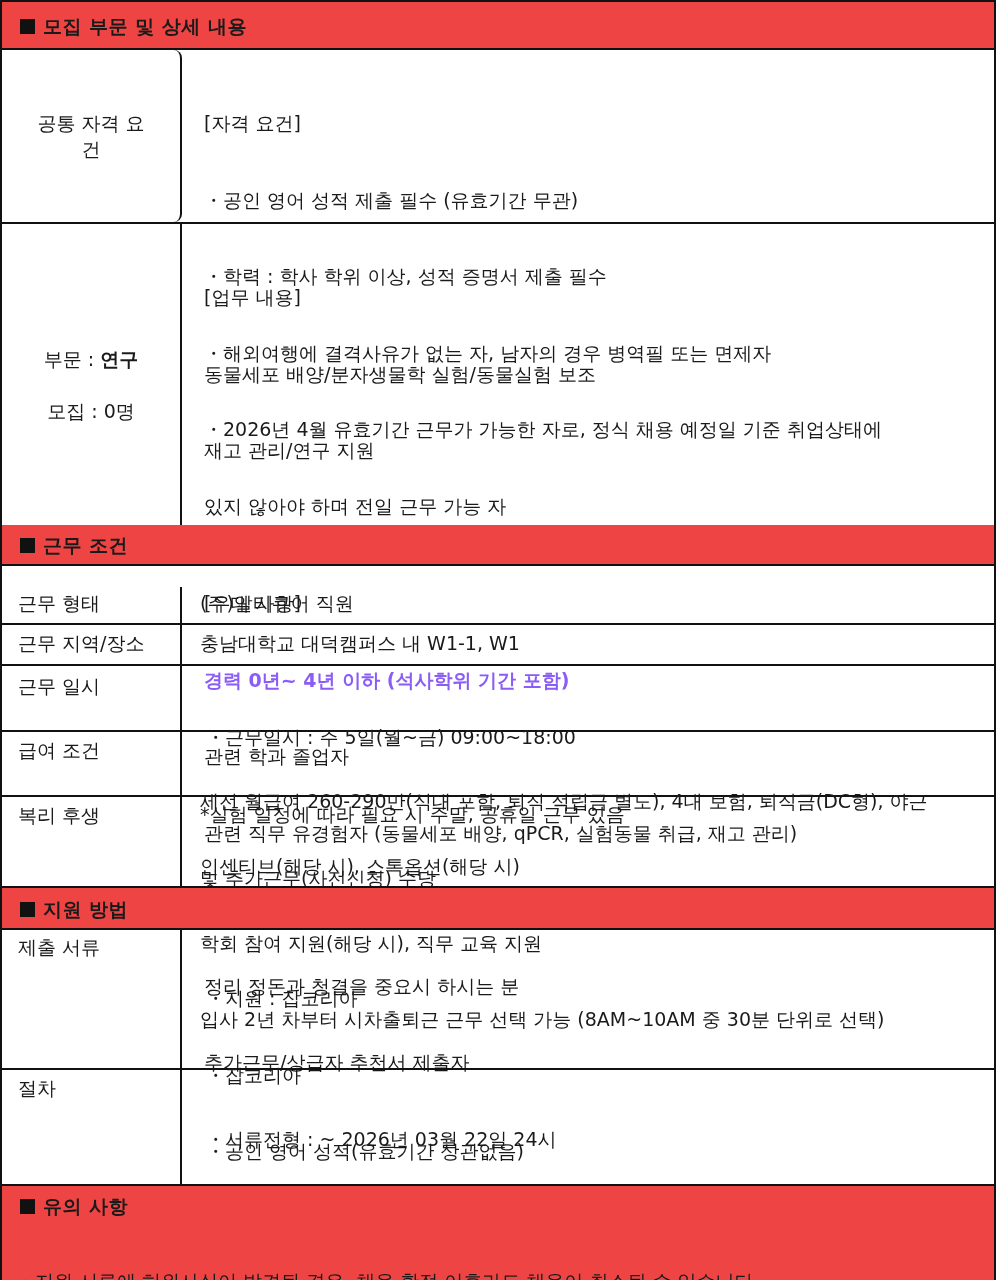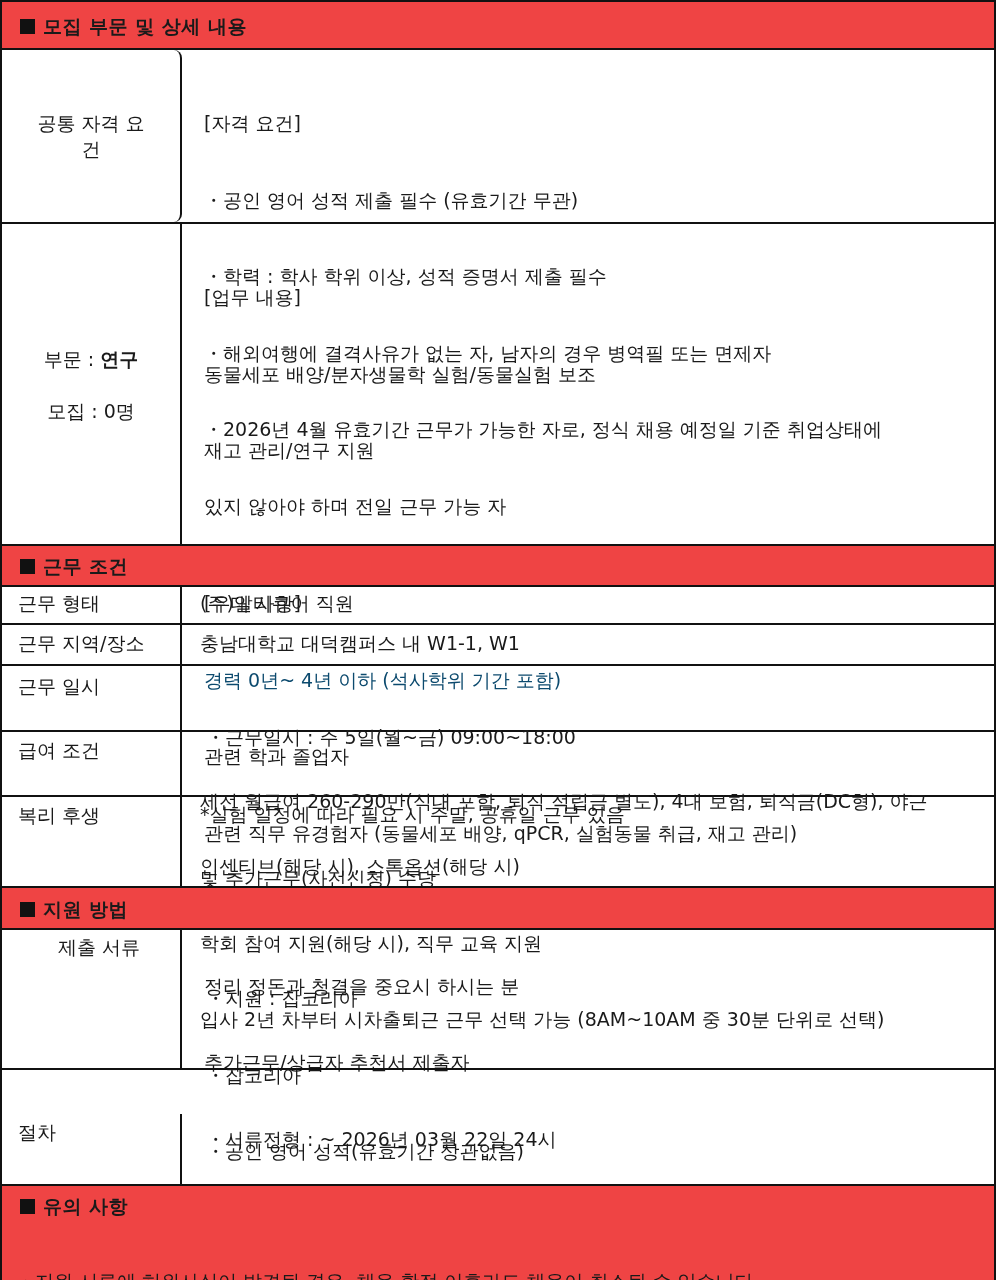--- a/index.html
+++ b/index.html
@@ -7,21 +7,21 @@
   body { font-family: "DejaVu Sans", "Liberation Sans", sans-serif; color: #1a1a1a; font-size: 19px; }
   .doc { position: absolute; left: 0; top: 0; width: 996px; height: 1280px; border: 2px solid #111; }
   .row { position: absolute; left: 0; width: 992px; border-bottom: 2px solid #111; }
   .section { background: #ef4444; }
   .section .title { position: absolute; left: 18px; font-weight: bold; font-size: 19px; letter-spacing: 0.5px; }
   .sq { display: inline-block; width: 15px; height: 15px; background: #111; margin-right: 8px; vertical-align: -1px; }
   .lcell { position: absolute; left: 0; top: 0; bottom: 0; width: 180px; border-right: 2px solid #111; }
   .rcell { position: absolute; left: 182px; top: 0; right: 0; bottom: 0; }
   .lines { line-height: 25.5px; white-space: pre; }
   .center { display: flex; flex-direction: column; align-items: center; justify-content: center; text-align: center; border-radius: 8px; }
-  .blue { color: #0c4a6e; font-weight: normal; }
+  .blue { color: #8b5cf6; font-weight: bold; }
   b { font-weight: bold; }
 </style>
 </head>
 <body>
 
 <div class="doc">
 
   <div class="row section" style="top:0;height:48px;">
     <div class="title" style="top:12px;"><span class="sq"></span><span>모집 부문 및 상세 내용</span></div>
   </div>
@@ -54,21 +54,21 @@
       <div>[우대 사항]</div>
       <div class="blue">경력 0년~ 4년 이하 (석사학위 기간 포함)</div>
       <div>관련 학과 졸업자</div>
       <div>관련 직무 유경험자 (동물세포 배양, qPCR, 실험동물 취급, 재고 관리)</div>
       <div>정해진 절차를 꼼꼼히 지키시는 분</div>
       <div>정리 정돈과 청결을 중요시 하시는 분</div>
       <div>추가근무/상급자 추천서 제출자</div>
     </div>
   </div>
 
-  <div class="row section" style="top:544px;height:41px;">
+  <div class="row section" style="top:523px;height:41px;">
     <div class="title" style="top:8px;"><span class="sq"></span><span>근무 조건</span></div>
   </div>
 
   <div class="row" style="top:585px;height:38px;">
     <div class="lcell lines" style="padding:4px 0 0 16px;">근무 형태</div>
     <div class="rcell lines" style="padding:4px 0 0 16px;"><div>(주)알티큐어 직원</div></div>
   </div>
 
   <div class="row" style="top:623px;height:41px;">
     <div class="lcell lines" style="padding:6px 0 0 16px;">근무 지역/장소</div>
@@ -98,32 +98,32 @@
       <div>학회 참여 지원(해당 시), 직무 교육 지원</div>
       <div>입사 2년 차부터 시차출퇴근 근무 선택 가능 (8AM~10AM 중 30분 단위로 선택)</div>
     </div>
   </div>
 
   <div class="row section" style="top:886px;height:42px;">
     <div class="title" style="top:9px;"><span class="sq"></span><span>지원 방법</span></div>
   </div>
 
   <div class="row" style="top:928px;height:140px;">
-    <div class="lcell lines" style="padding:5px 0 0 16px;text-align:center;">제출 서류</div>
+    <div class="lcell lines" style="padding:5px 0 0 16px;">제출 서류</div>
     <div class="rcell lines" style="padding:5px 0 0 16px;">
       <div> ・지원 : 잡코리아</div>
       <div> ・잡코리아</div>
       <div> ・공인 영어 성적(유효기간 상관없음)</div>
       <div> ・성적증명서 제출(필수)</div>
       
     </div>
   </div>
 
   <div class="row" style="top:1068px;height:116px;">
-    <div class="lcell lines" style="padding:6px 0 0 16px;margin-top:44px;">절차</div>
+    <div class="lcell lines" style="padding:6px 0 0 16px;">절차</div>
     <div class="rcell lines" style="padding:6px 0 0 16px;">
       <div> ・서류전형 : ~ 2026년 03월 22일 24시</div>
       <div> ・1차 비대면면접: 2026년 3월 18일 ~  25일</div>
       
       
     </div>
   </div>
 
   <div class="row section" style="top:1184px;height:114px;border-bottom:none;">
     <div class="title" style="top:8px;"><span class="sq"></span><span>유의 사항</span></div>

